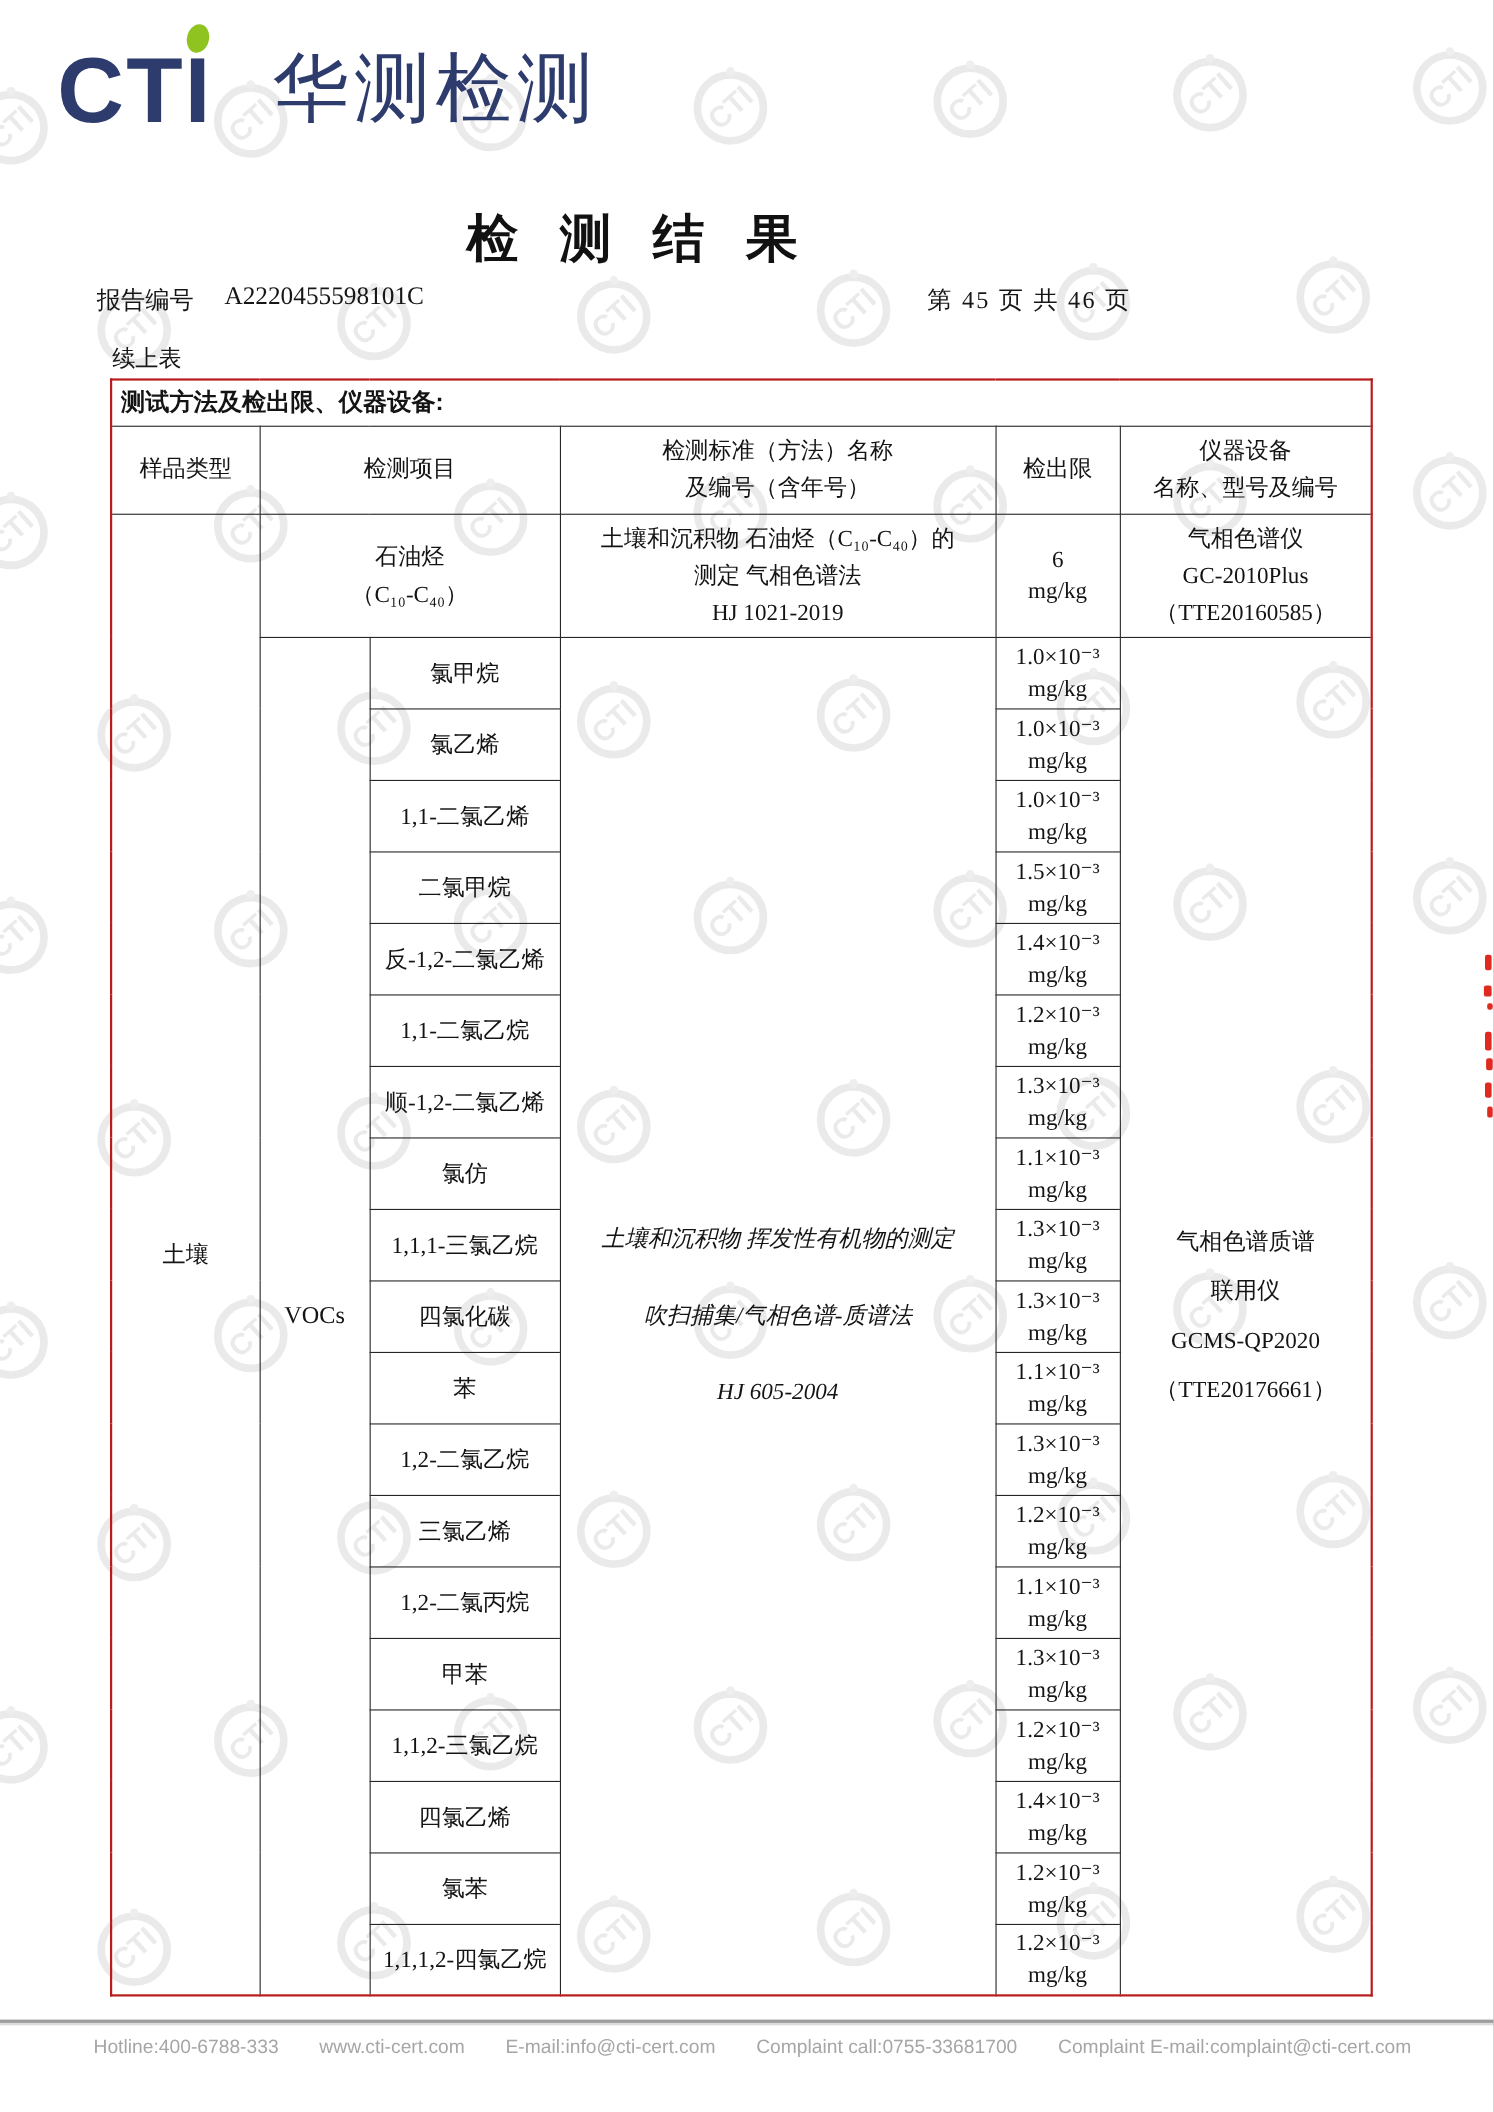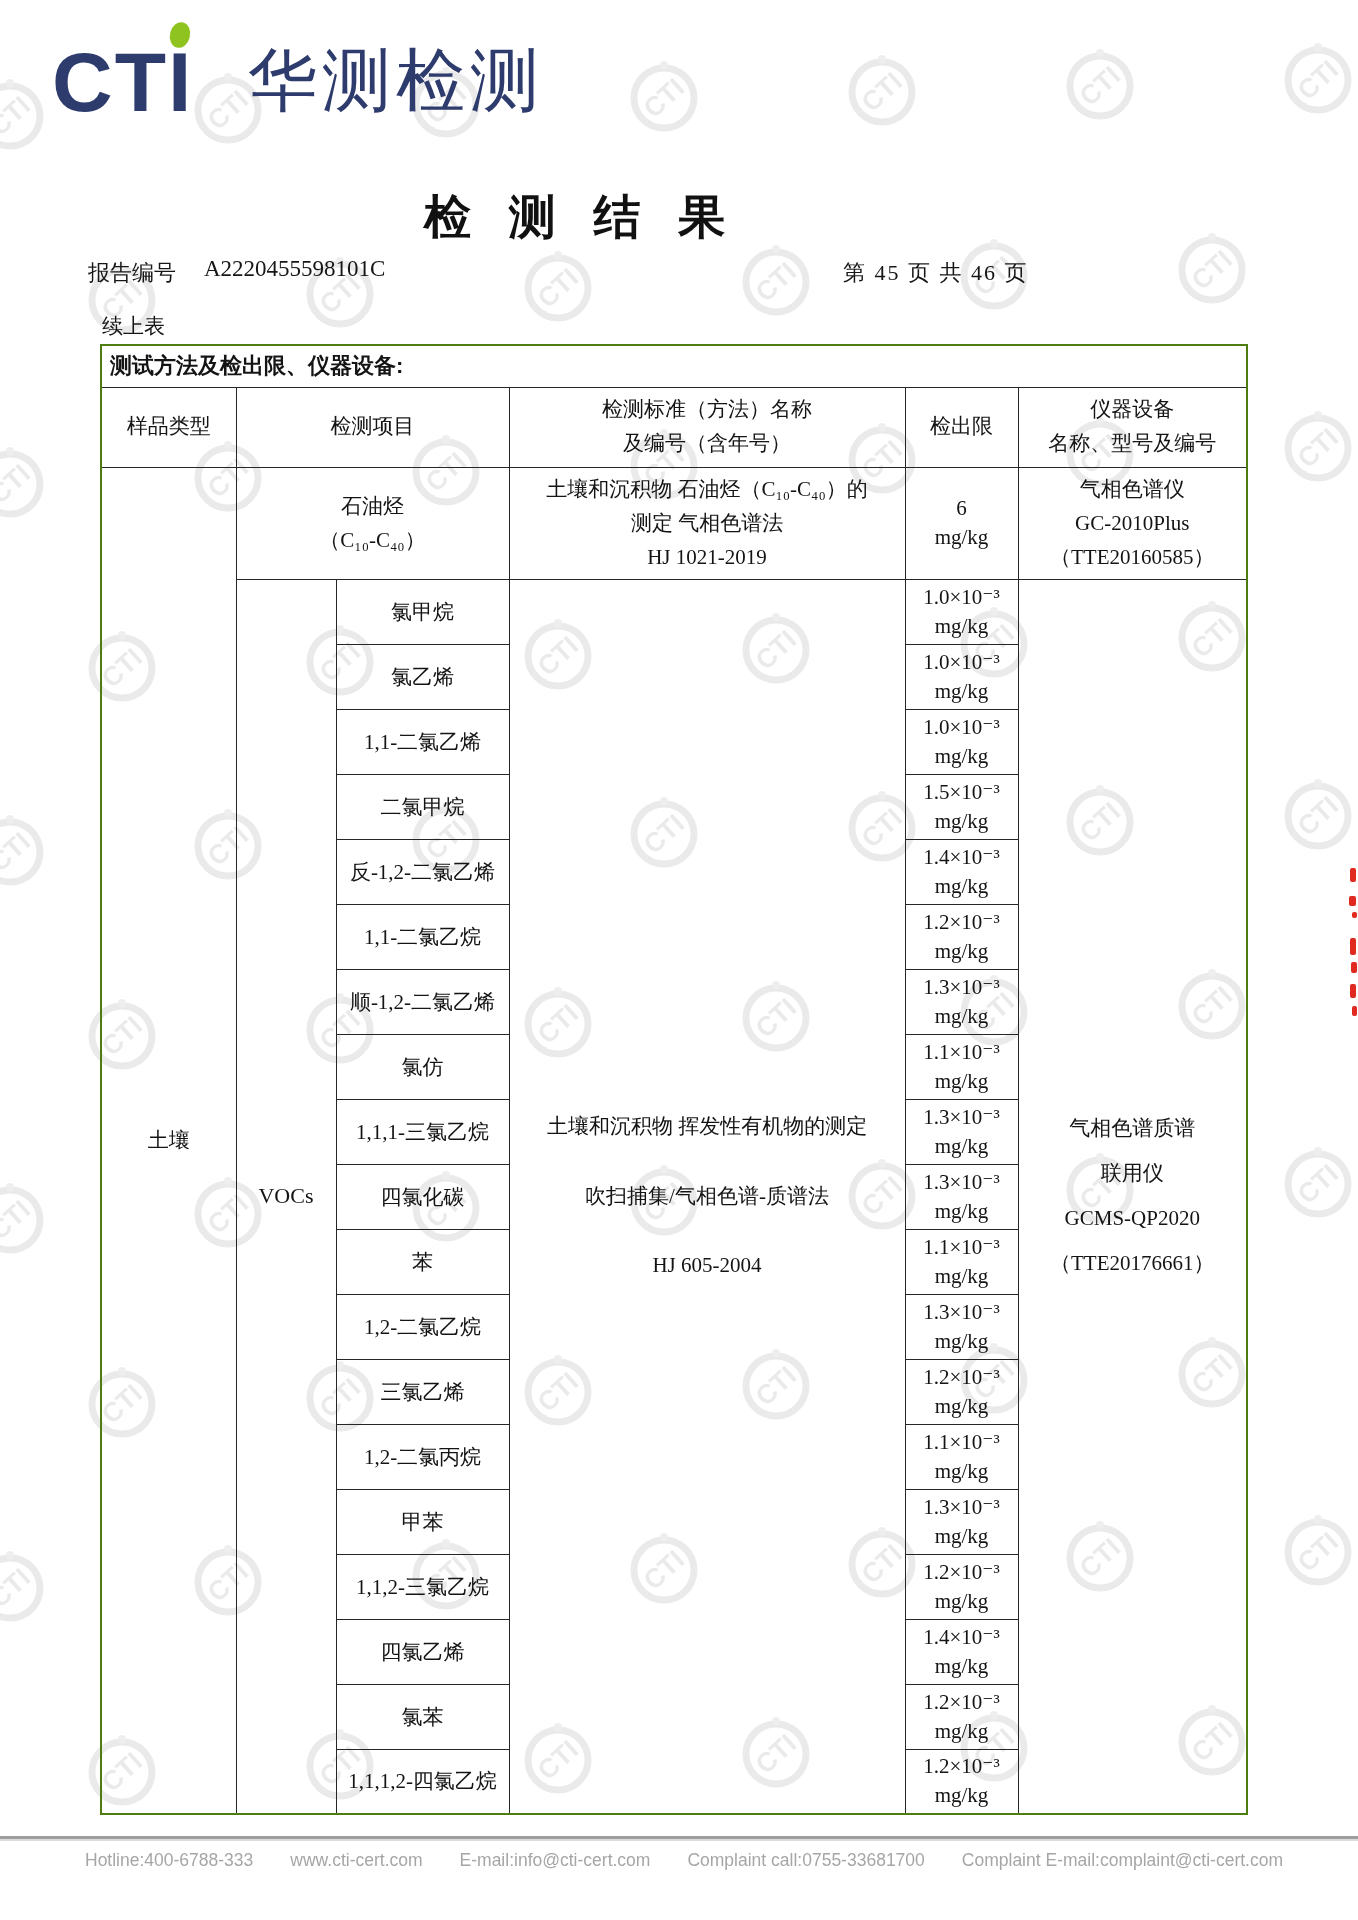--- a/index.html
+++ b/index.html
@@ -27,35 +27,35 @@
     letter-spacing:13px;white-space:nowrap;color:#111;margin-top:40px;
   }
   .report-label{position:absolute;left:88px;top:258px;font-size:22px;}
   .report-number{position:absolute;left:204px;top:256px;font-size:23px;}
   .page-info{position:absolute;left:843px;top:258px;font-size:22px;letter-spacing:2px;}
   .continued{position:absolute;left:102px;top:312px;font-size:21px;}
   
   table.t-methods{
     position:absolute;left:100px;top:344px;width:1146px;
     border-collapse:collapse;table-layout:fixed;
-    border:2px solid #4d7c0f;font-size:21px;color:#141414;
+    border:2px solid #b91c1c;font-size:21px;color:#141414;
   }
   .t-methods td{border:1px solid #262626;text-align:center;vertical-align:middle;padding:0;}
   .r-sect{height:42px;}
   .r-sect td{
     text-align:left;padding:4px 8px;font-family:"Liberation Sans","DejaVu Sans",sans-serif;
     font-weight:700;font-size:22px;
   }
   .r-head{height:80px;}
   .r-head td{line-height:1.6;}
   .r-pet{height:112px;}
   .r-pet td{line-height:1.62;}
   .vrow{height:65px;}
   .lim div{line-height:1.38;}
-  .m2 div{line-height:3.3;}
+  .m2 div{line-height:3.3;font-style:italic;}
   .e2 div{line-height:2.15;}
   .voclabel{font-size:22px;margin-left:35px;}
   
   .rf{position:absolute;background:#e02a1f;border-radius:2px;}
   
   .footer-rule{position:absolute;left:0;top:1836px;width:1358px;height:3px;background:#9e9e9e;border-bottom:2px solid #dcdcdc;}
   .footer-text{
     position:absolute;left:85px;top:1850px;width:1270px;display:flex;column-gap:37px;
     font-family:"Liberation Sans","DejaVu Sans",sans-serif;font-size:17.5px;color:#a6a6a6;white-space:nowrap;
   }

